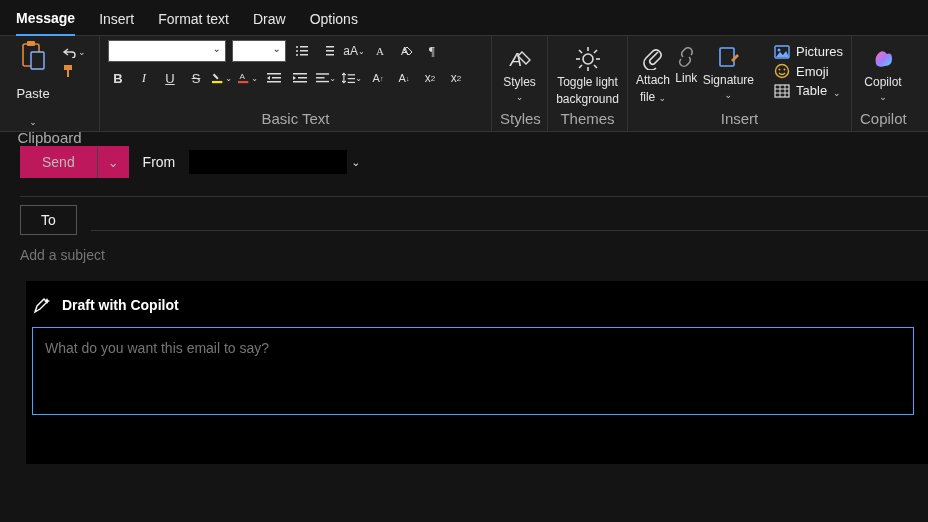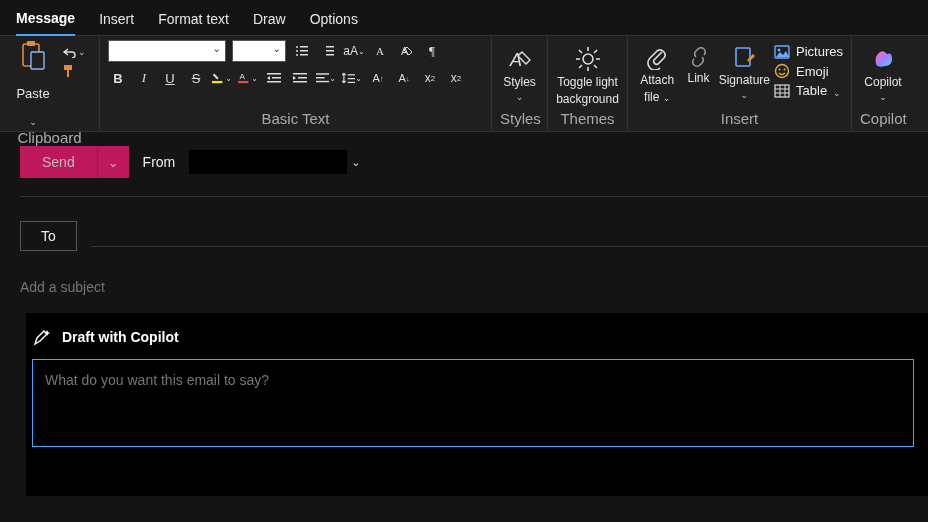--- a/index.html
+++ b/index.html
@@ -29,33 +29,33 @@
 .fontbox.font { width: 118px; }
 .fontbox.size { width: 54px; }
 .iconbtn { width: 20px; height: 20px; display: inline-flex; align-items: center; justify-content: center; color: #ddd; cursor: pointer; font-size: 13px; }
 .iconbtn svg { display:block; }
 
 .styles-big, .theme-big, .bigbtn, .copilot-big { display: flex; flex-direction: column; align-items: center; justify-content: flex-start; gap: 3px; cursor: pointer; padding-top: 6px; }
 .bigbtn { width: 54px; }
 .biglabel { font-size: 12px; color: #e6e6e6; text-align: center; line-height: 14px; }
 
 .insert-right { display: flex; flex-direction: column; gap: 4px; padding-top: 4px; }
-.insert-right .line { display: flex; align-items: flex-end; gap: 6px; font-size: 13px; color: #eee; cursor: pointer; }
+.insert-right .line { display: flex; align-items: flex-end; gap: 6px; font-size: 13px; color: #eee; cursor: pointer; margin-left: 16px; }
 
 
 .compose { padding: 14px 0 0 20px; }
 .sendrow { display: flex; align-items: center; gap: 14px; margin-bottom: 18px; }
 .sendbtn { background: #be185d; display: flex; align-items: center; }
 .sendbtn .main { padding: 8px 22px; color: #bbb; font-size: 14px; cursor: pointer; }
 .sendbtn .arrow { padding: 8px 10px; border-left: 1px solid #444; cursor: pointer; color: #bbb; }
 .from-label { font-size: 14px; color: #eee; }
 .from-value { width: 158px; height: 24px; background: #000; position: relative; }
 .from-chev { color: #ddd; font-size: 11px; margin-left: 4px; cursor: pointer; }
 
-.fieldrow { display: flex; align-items: center; gap: 14px; border-top: 1px solid #333; padding: 24px 0; }
+.fieldrow { display: flex; align-items: center; gap: 14px; border-top: 1px solid #333; padding: 8px 0; }
 .fieldbtn { border: 1px solid #555; padding: 6px 20px; font-size: 14px; color: #eee; cursor: pointer; }
 .fieldline { flex: 1; border-bottom: 1px solid #333; height: 22px; }
 
 .subject-row { padding: 4px 0 18px 0; }
 .subject-input { background: transparent; border: none; color: #999; font-size: 14px; width: 100%; outline: none; }
 
 
 .copilot-panel { margin: 0 0 0 6px; background: #000; padding: 14px 14px 46px 6px; }
 .copilot-head { display: flex; align-items: center; gap: 10px; margin-bottom: 12px; }
 .copilot-head span { font-weight: 600; font-size: 14px; color: #fff; }

